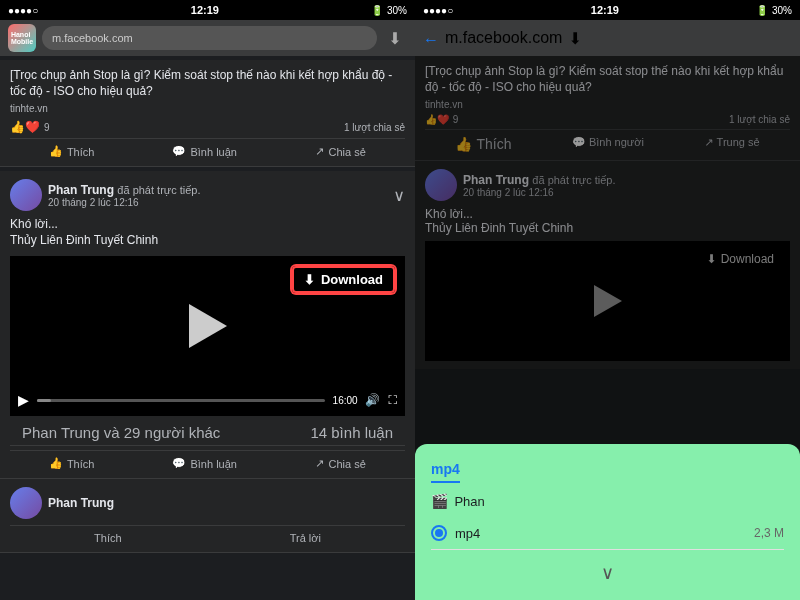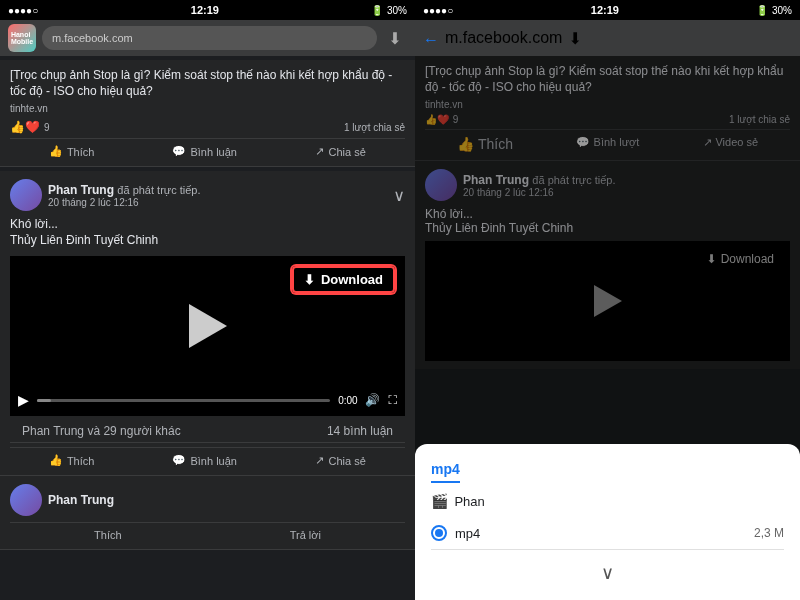--- a/index.html
+++ b/index.html
@@ -181,42 +181,42 @@
       flex: 1; height: 3px; background: #555; border-radius: 2px;
       position: relative;
     }
     .progress-bar .filled { width: 5%; height: 100%; background: #888; border-radius: 2px; }
     .ctrl-time { color: #fff; font-size: 10px; }
     .ctrl-vol { color: #fff; font-size: 12px; }
     .ctrl-fullscreen { color: #fff; font-size: 12px; }
 
     .post-footer {
       display: flex; justify-content: space-between; align-items: flex-end;
-      padding: 4px 12px; font-size: 12px; color: #b0b3b8;
+      padding: 4px 12px; font-size: 15px; color: #b0b3b8;
       border-bottom: 1px solid #3a3b3c;
       margin-top: 4px;
     }
 
     
     .right-browser-bar {
       height: 36px;
       background: #3a3b3c;
       display: flex;
       align-items: center;
       padding: 0 8px;
       gap: 6px;
       flex-shrink: 0;
     }
     .back-btn { color: #1877f2; font-size: 16px; }
 
     
     .save-dialog {
       position: absolute;
       bottom: 0; left: 0; right: 0;
-      background: #ffffff;
+      background: #86efac;
       border-radius: 12px 12px 0 0;
       padding: 16px;
       z-index: 10;
     }
     .dialog-tab {
       font-size: 14px;
       color: #1877f2;
       font-weight: bold;
       margin-bottom: 10px;
       border-bottom: 2px solid #1877f2;
@@ -348,21 +348,21 @@
         <div class="download-btn-overlay highlighted">
           <span>⬇</span>
           <span>Download</span>
         </div>
 
         <div class="video-controls">
           <span class="ctrl-play">▶</span>
           <div class="progress-bar">
             <div class="filled"></div>
           </div>
-          <span class="ctrl-time">0:00</span>
+          <span class="ctrl-time">16:00</span>
           <span class="ctrl-vol">🔊</span>
           <span class="ctrl-fullscreen">⛶</span>
         </div>
       </div>
 
       <div class="post-footer">
         <span>Phan Trung và 29 người khác</span>
         <span>14 bình luận</span>
       </div>
 
@@ -426,22 +426,22 @@
 
     <div style="background:#242526;padding:8px 10px;border-bottom:1px solid #3a3b3c;">
       <div style="font-size:12px;color:#e4e6eb;line-height:1.3;margin-bottom:4px;">[Trọc chụp ảnh Stop là gì? Kiểm soát stop thế nào khi kết hợp khẩu độ - tốc độ - ISO cho hiệu quả?</div>
       <div style="font-size:10px;color:#b0b3b8;">tinhte.vn</div>
       <div style="display:flex;justify-content:space-between;margin-top:4px;">
         <span style="font-size:10px;color:#b0b3b8;">👍❤️ 9</span>
         <span style="font-size:10px;color:#b0b3b8;">1 lượt chia sẻ</span>
       </div>
       <div style="display:flex;justify-content:space-around;border-top:1px solid #3a3b3c;padding-top:6px;margin-top:4px;">
         <span style="font-size:14px;color:#b0b3b8;">👍 Thích</span>
-        <span style="font-size:11px;color:#b0b3b8;">💬 Bình lượt</span>
-        <span style="font-size:11px;color:#b0b3b8;">↗ Video sẻ</span>
+        <span style="font-size:11px;color:#b0b3b8;">💬 Bình người</span>
+        <span style="font-size:11px;color:#b0b3b8;">↗ Trung sẻ</span>
       </div>
     </div>
 
     <div style="background:#242526;padding:8px 10px;">
       <div style="display:flex;align-items:center;gap:6px;margin-bottom:6px;">
         <div style="width:32px;height:32px;border-radius:50%;background:linear-gradient(135deg,#667eea,#764ba2);"></div>
         <div>
           <div style="font-size:12px;color:#e4e6eb;font-weight:bold;">Phan Trung <span style="font-weight:normal;color:#b0b3b8;font-size:11px;">đã phát trực tiếp.</span></div>
           <div style="font-size:10px;color:#b0b3b8;">20 tháng 2 lúc 12:16</div>
         </div>

